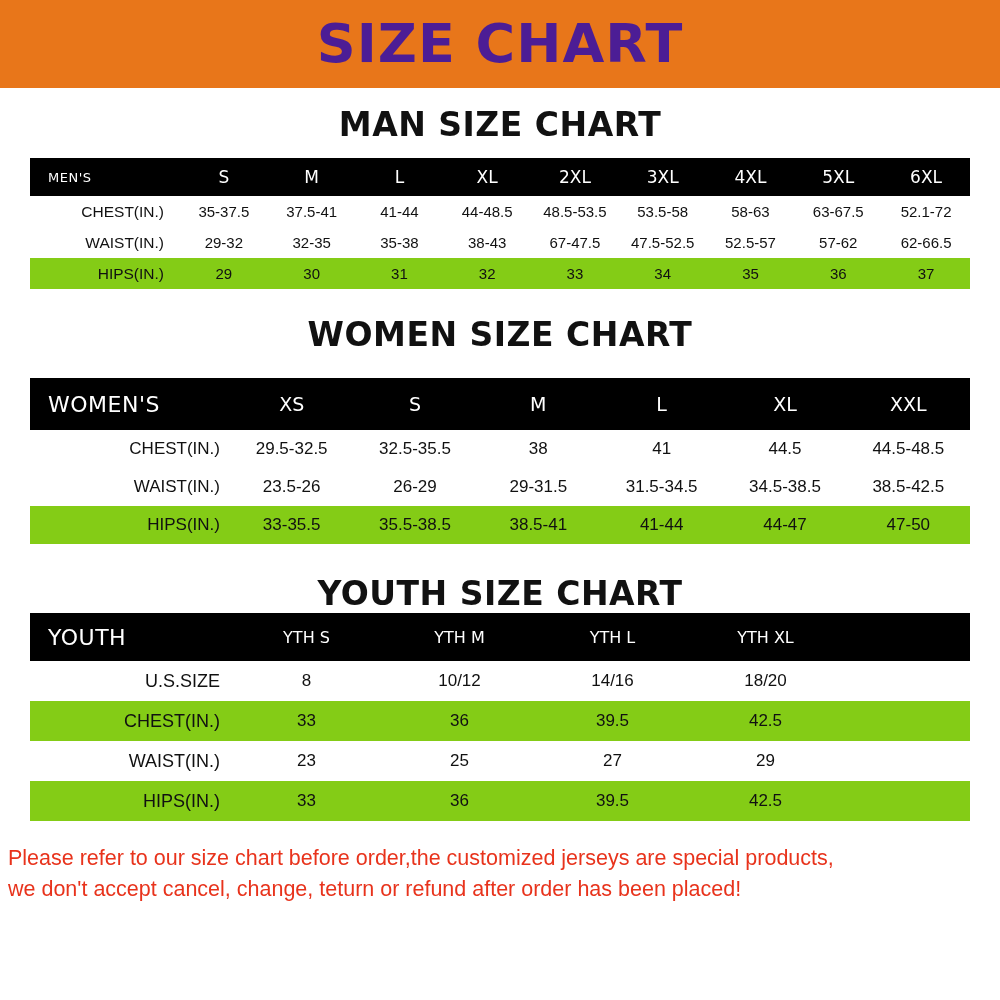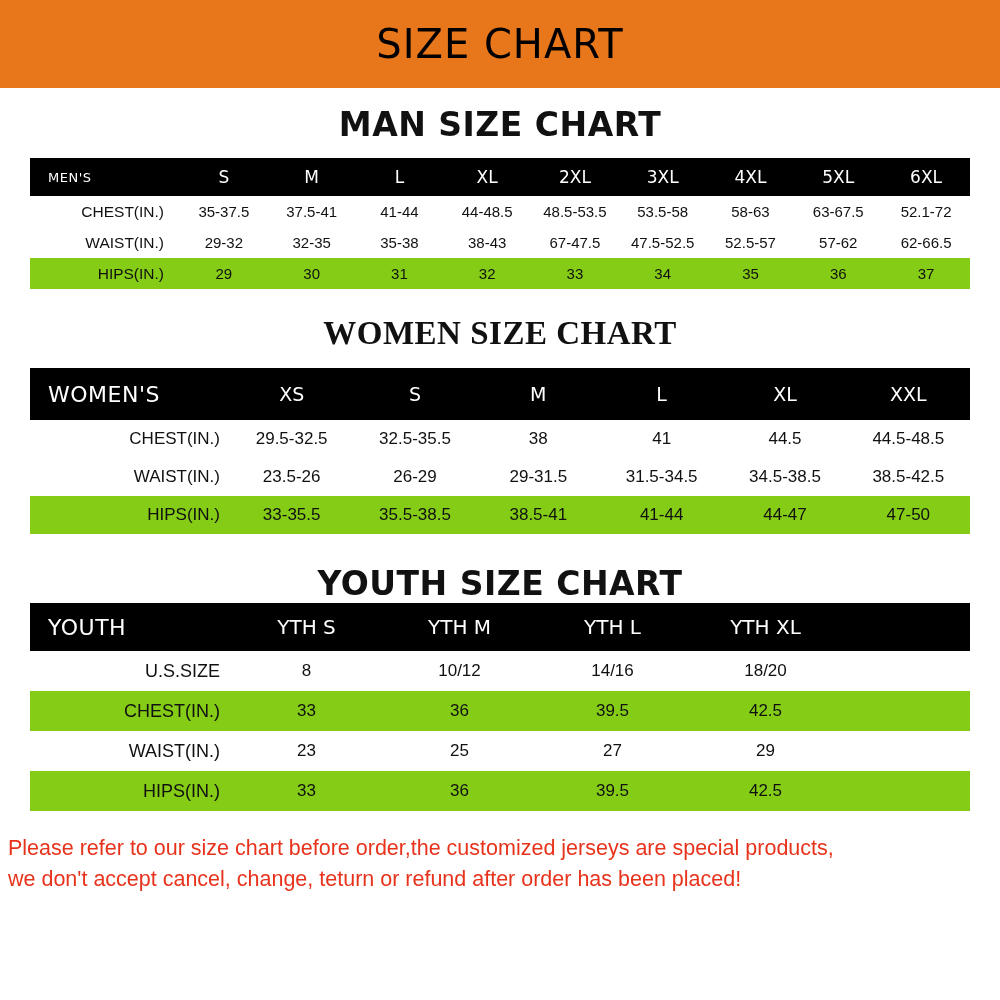--- a/index.html
+++ b/index.html
@@ -26,38 +26,38 @@
   
   .banner {
     background: #e8761a;
     height: 88px;
     display: flex;
     align-items: center;
     justify-content: center;
   }
   .banner-title {
     font-family: "DejaVu Sans", sans-serif;
-    font-weight: normal;
-    font-size: 40px;
+    font-weight: bold;
+    font-size: 54px;
     letter-spacing: 1px;
-    color: #000000;
+    color: #4c1d95;
     line-height: 1;
   }
 
   
   .section-title {
     text-align: center;
     font-family: "DejaVu Sans", sans-serif;
     font-weight: bold;
     font-size: 33px;
     color: #111111;
     letter-spacing: 0.5px;
   }
   .st-man   { margin-top: 17px; margin-bottom: 14px; }
-  .st-women { margin-top: 26px; margin-bottom: 16px; font-family: Liberation Serif, serif; }
+  .st-women { margin-top: 26px; margin-bottom: 24px; }
   .st-youth { margin-top: 30px; }
 
   
   .table-wrap {
     width: 940px;
     margin: 0 auto;
   }
   table.size {
     width: 100%;
     border-collapse: collapse;
@@ -102,21 +102,21 @@
   .row-white { background: #ffffff; }
   .row-grey  { background: #84cc16; }
 
   
   .women .hdr-row th { font-size: 19px; height: 52px; }
   .women .hdr-row th.rowlabel { font-size: 22px; }
   .women .data-row td { height: 38px; font-size: 17px; }
   .women .data-row td.rowlabel { font-size: 17px; padding-right: 10px; text-align: right; }
 
   
-  .youth .hdr-row th { font-size: 20px; height: 48px; }
+  .youth .hdr-row th { font-size: 16px; height: 48px; }
   .youth .hdr-row th.rowlabel { font-size: 22px; padding-left: 18px; }
   .youth .data-row td { height: 40px; font-size: 17px; }
   .youth .data-row td.rowlabel { font-size: 18px; text-align: right; padding-right: 10px; }
 
   
   .note {
     margin-top: 22px;
     padding: 0 8px;
     color: #e8331c;
     font-size: 21.5px;

